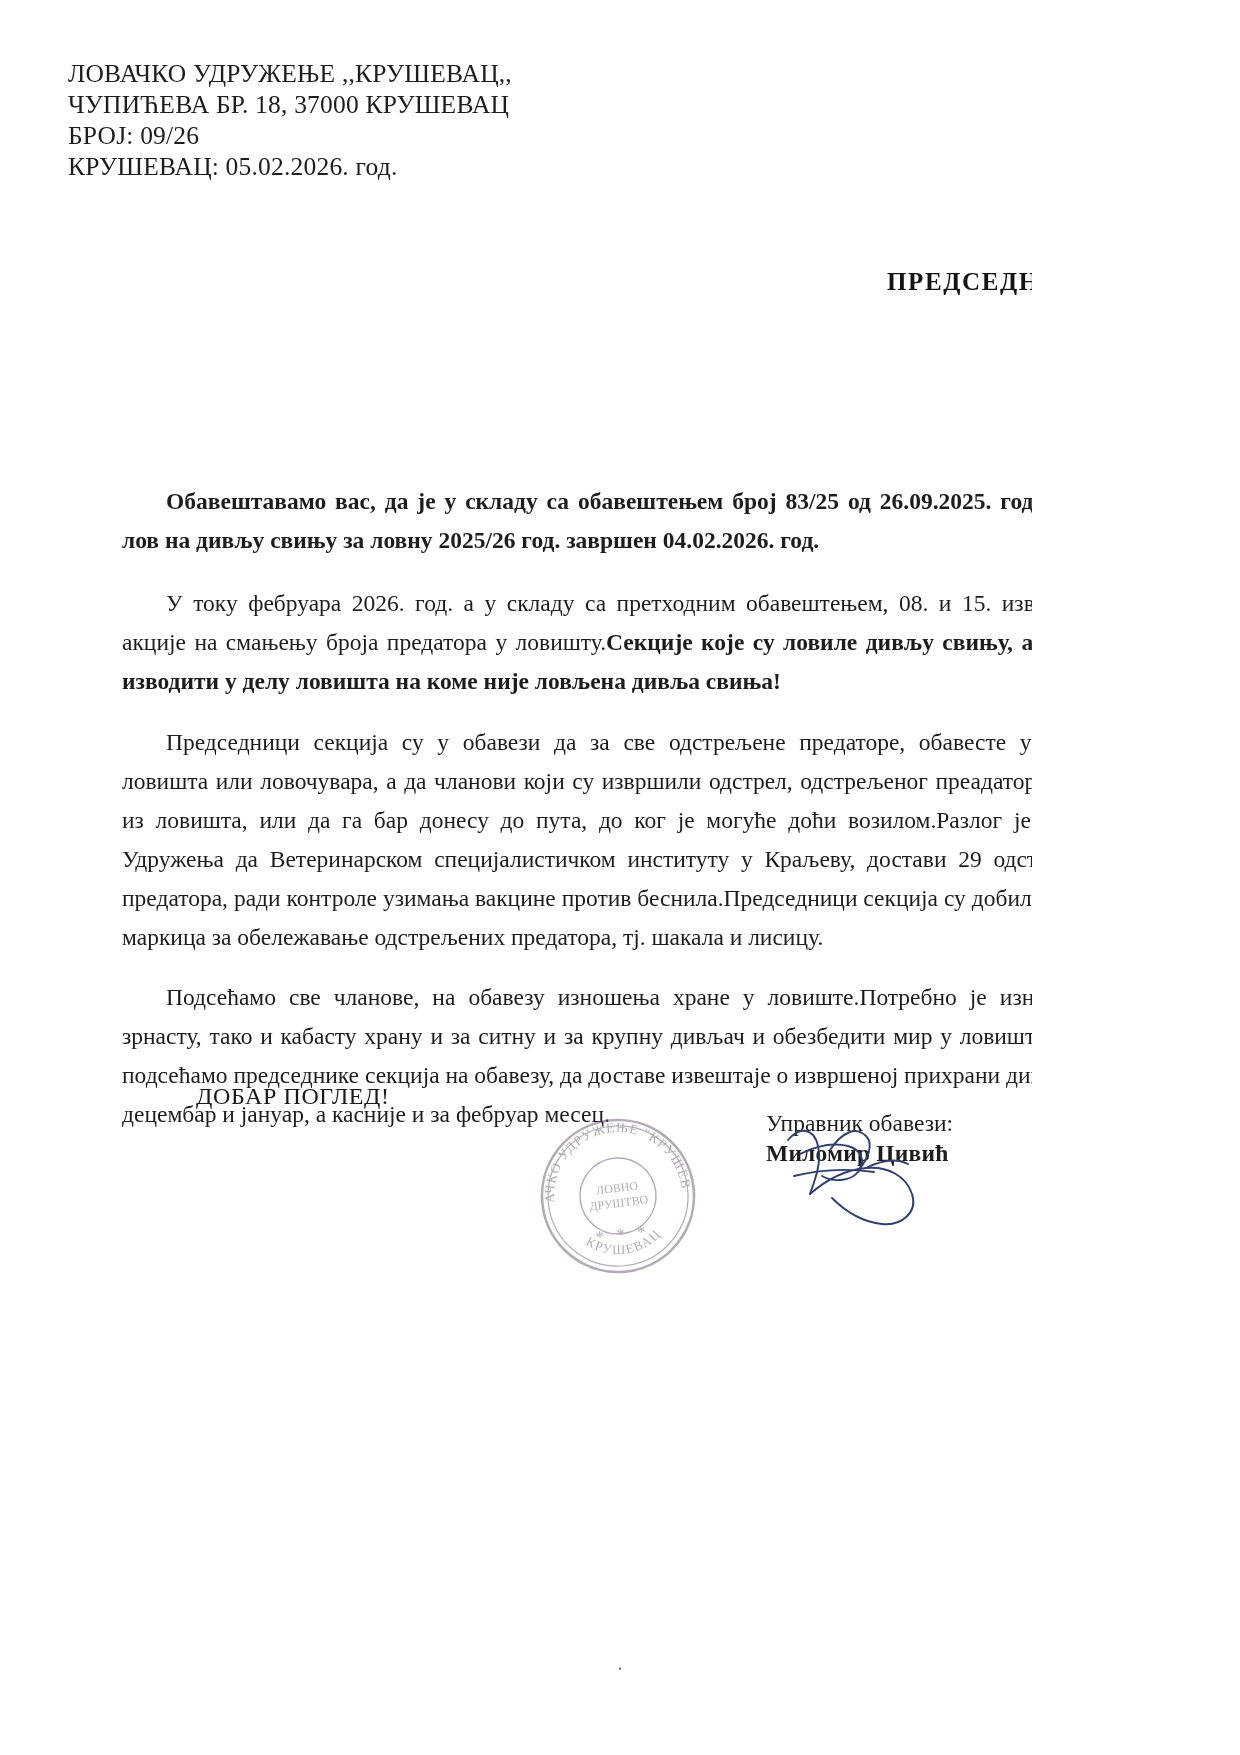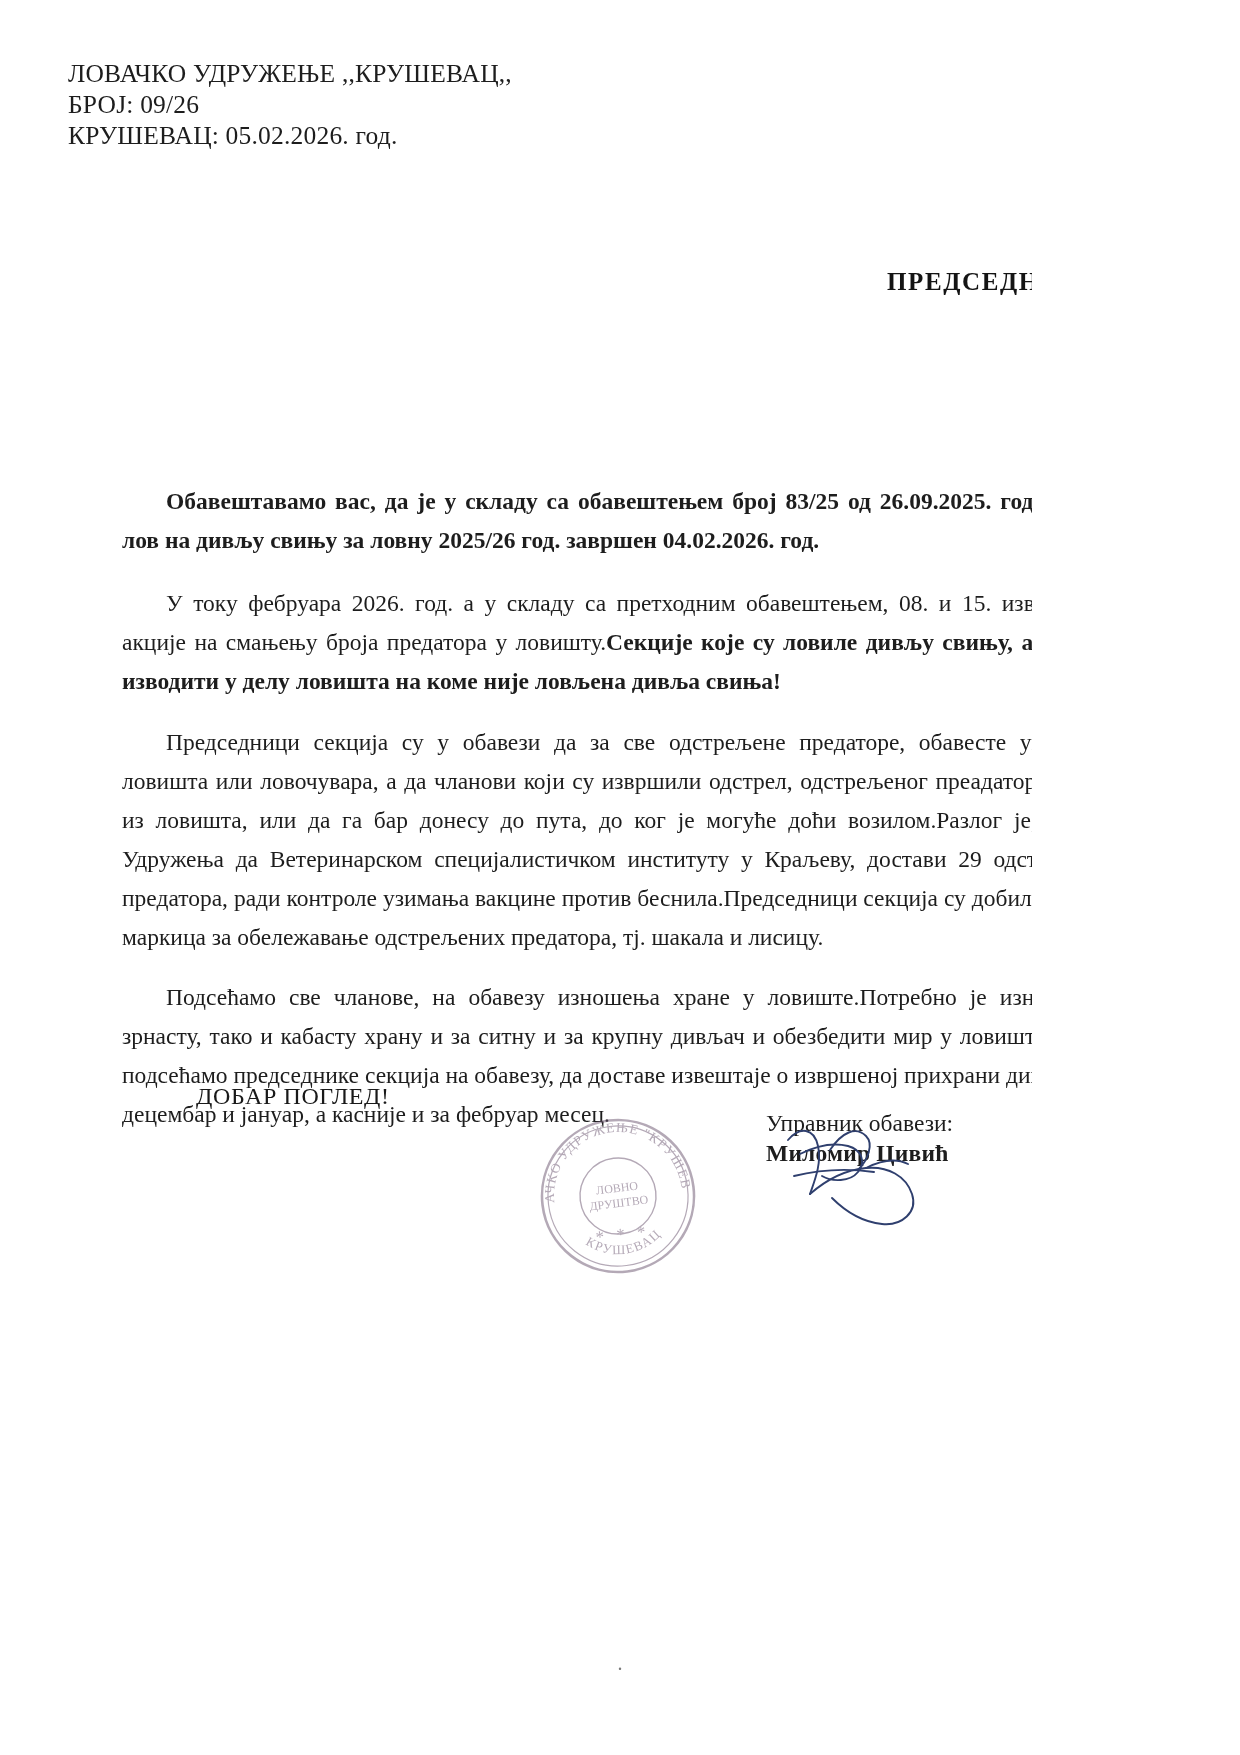--- a/index.html
+++ b/index.html
@@ -140,20 +140,21 @@
     color: #7a7a7a;
   }
 </style>
 </head>
 <body>
 
 <div class="page">
 
   <div class="letterhead">
     <div class="lh-line">ЛОВАЧКО УДРУЖЕЊЕ ,,КРУШЕВАЦ,,</div>
+    <div class="lh-line">ЧУПИЋЕВА БР. 18, 37000 КРУШЕВАЦ</div>
     <div class="lh-line">БРОЈ: 09/26</div>
     <div class="lh-line">КРУШЕВАЦ: 05.02.2026. год.</div>
   </div>
 
   <div class="heading-block">
     <div class="heading-primary">ПРЕДСЕДНИКУ  СЕКЦИЈЕ</div>
     <div class="heading-secondary">ОБАВЕШТЕЊЕ</div>
   </div>
 
   <div class="body-block">

